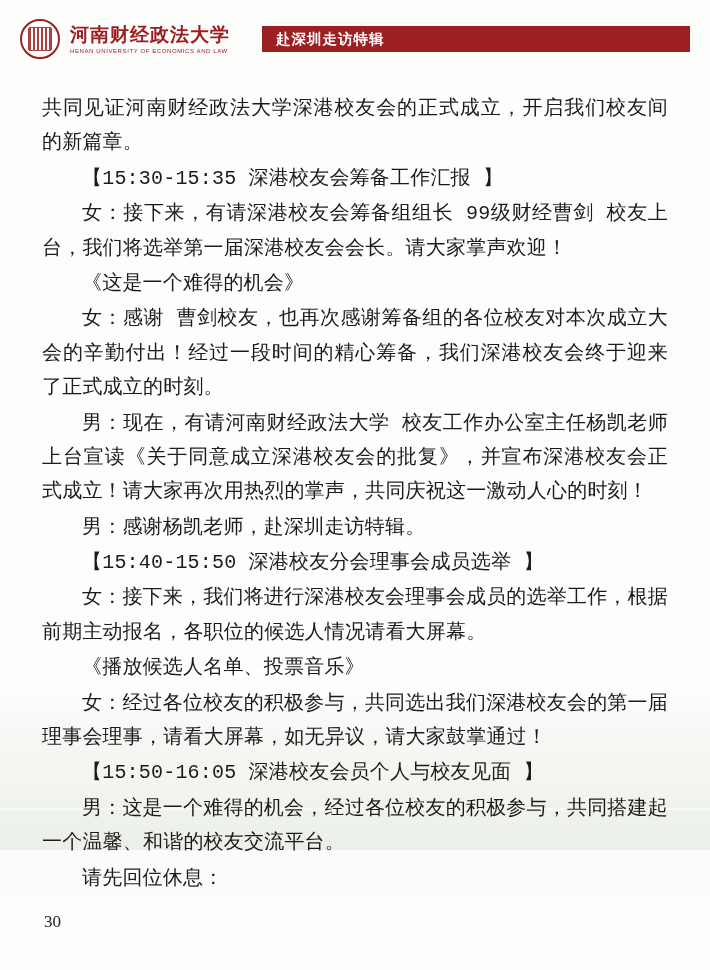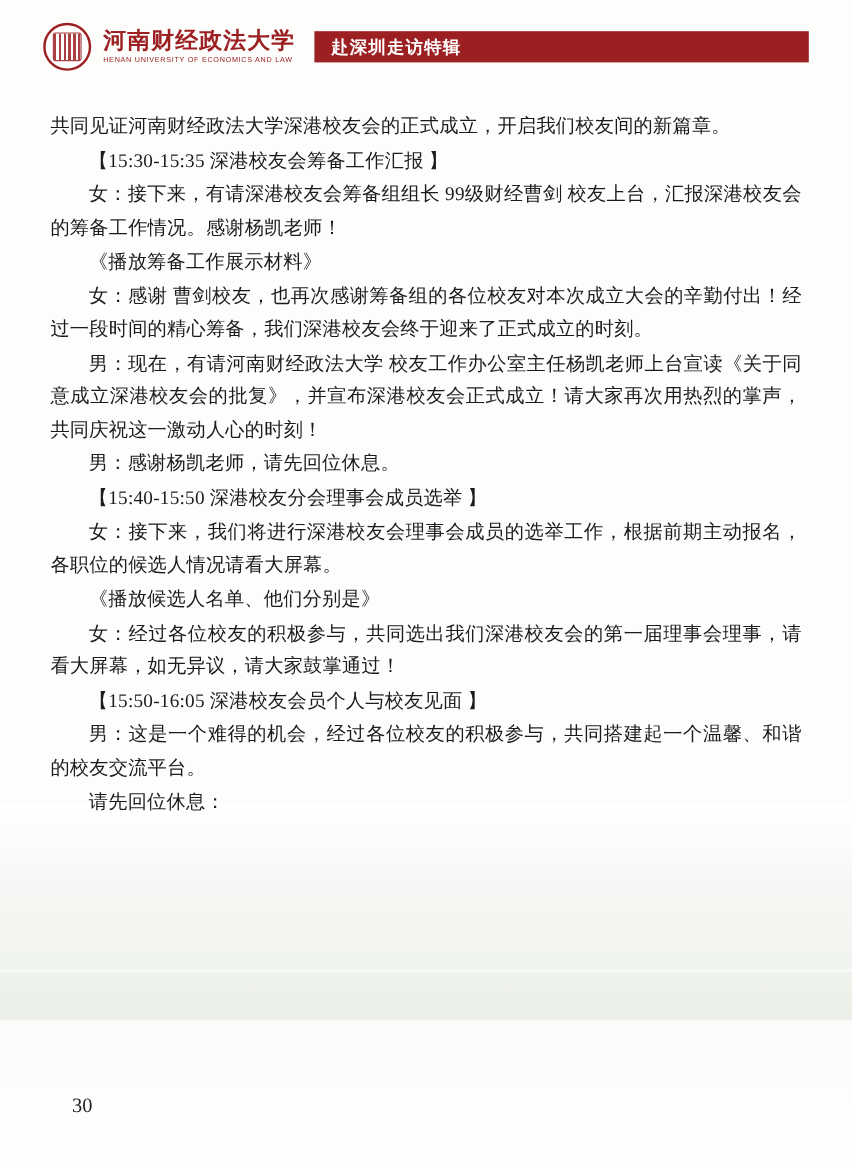--- a/index.html
+++ b/index.html
@@ -51,21 +51,21 @@
 
   .content-layer {
     position: relative;
     z-index: 2;
   }
 
   
   .header {
     position: relative;
     height: 78px;
-    padding: 0 36px;
+    padding: 0 20px;
     box-sizing: border-box;
   }
   .header-inner {
     display: flex;
     align-items: center;
     height: 100%;
     gap: 10px;
   }
   .crest {
     width: 40px;
@@ -107,55 +107,55 @@
     letter-spacing: 0.6px;
     white-space: nowrap;
     font-family: "Liberation Sans", sans-serif;
   }
   .header-bar {
     flex: 1 1 auto;
     height: 26px;
     background: #9c1f22;
     display: flex;
     align-items: center;
-    margin-left: 0;
+    margin-left: 16px;
   }
   .header-bar-text {
     color: #ffffff;
     font-size: 14.5px;
     font-weight: bold;
     letter-spacing: 1px;
     padding-left: 14px;
     white-space: nowrap;
     font-family: "Liberation Serif", "DejaVu Serif", serif;
   }
 
   
   .body-text {
     padding: 14px 42px 0 42px;
     box-sizing: border-box;
   }
   .para {
-    font-size: 16px;
+    font-size: 20px;
     line-height: 1.72;
     color: #1b1b1b;
     text-align: justify;
     text-justify: inter-character;
     margin: 0 0 1px 0;
     letter-spacing: 0.2px;
-    font-family: Liberation Serif, serif;
+    font-family: Liberation Mono, monospace;
   }
   .indent {
     text-indent: 2em;
   }
 
   
   .page-number {
     position: absolute;
-    left: 60px;
+    left: 44px;
     bottom: 38px;
     font-size: 17px;
     color: #222222;
     font-family: "Liberation Serif", "DejaVu Serif", serif;
     z-index: 3;
   }
 </style>
 </head>
 <body>
 
@@ -175,28 +175,28 @@
         </div>
         <div class="header-bar">
           <div class="header-bar-text">赴深圳走访特辑</div>
         </div>
       </div>
     </div>
 
     <div class="body-text">
       <p class="para">共同见证河南财经政法大学深港校友会的正式成立，开启我们校友间的新篇章。</p>
       <p class="para indent">【15:30-15:35 深港校友会筹备工作汇报 】</p>
-      <p class="para indent">女：接下来，有请深港校友会筹备组组长  99级财经曹剑 校友上台，汇报深港校友会的筹备工作情况。感谢杨凯老师！</p>
-      <p class="para indent">《播放筹备工作展示材料》</p>
+      <p class="para indent">女：接下来，有请深港校友会筹备组组长  99级财经曹剑 校友上台，我们将选举第一届深港校友会会长。请大家掌声欢迎！</p>
+      <p class="para indent">《这是一个难得的机会》</p>
       <p class="para indent">女：感谢  曹剑校友，也再次感谢筹备组的各位校友对本次成立大会的辛勤付出！经过一段时间的精心筹备，我们深港校友会终于迎来了正式成立的时刻。</p>
       <p class="para indent">男：现在，有请河南财经政法大学  校友工作办公室主任杨凯老师上台宣读《关于同意成立深港校友会的批复》，并宣布深港校友会正式成立！请大家再次用热烈的掌声，共同庆祝这一激动人心的时刻！</p>
-      <p class="para indent">男：感谢杨凯老师，请先回位休息。</p>
+      <p class="para indent">男：感谢杨凯老师，赴深圳走访特辑。</p>
       <p class="para indent">【15:40-15:50 深港校友分会理事会成员选举 】</p>
       <p class="para indent">女：接下来，我们将进行深港校友会理事会成员的选举工作，根据前期主动报名，各职位的候选人情况请看大屏幕。</p>
-      <p class="para indent">《播放候选人名单、他们分别是》</p>
+      <p class="para indent">《播放候选人名单、投票音乐》</p>
       <p class="para indent">女：经过各位校友的积极参与，共同选出我们深港校友会的第一届理事会理事，请看大屏幕，如无异议，请大家鼓掌通过！</p>
       <p class="para indent">【15:50-16:05 深港校友会员个人与校友见面 】</p>
       <p class="para indent">男：这是一个难得的机会，经过各位校友的积极参与，共同搭建起一个温馨、和谐的校友交流平台。</p>
       <p class="para indent">请先回位休息：</p>
     </div>
 
   </div>
 
   <div class="page-number">30</div>
 

